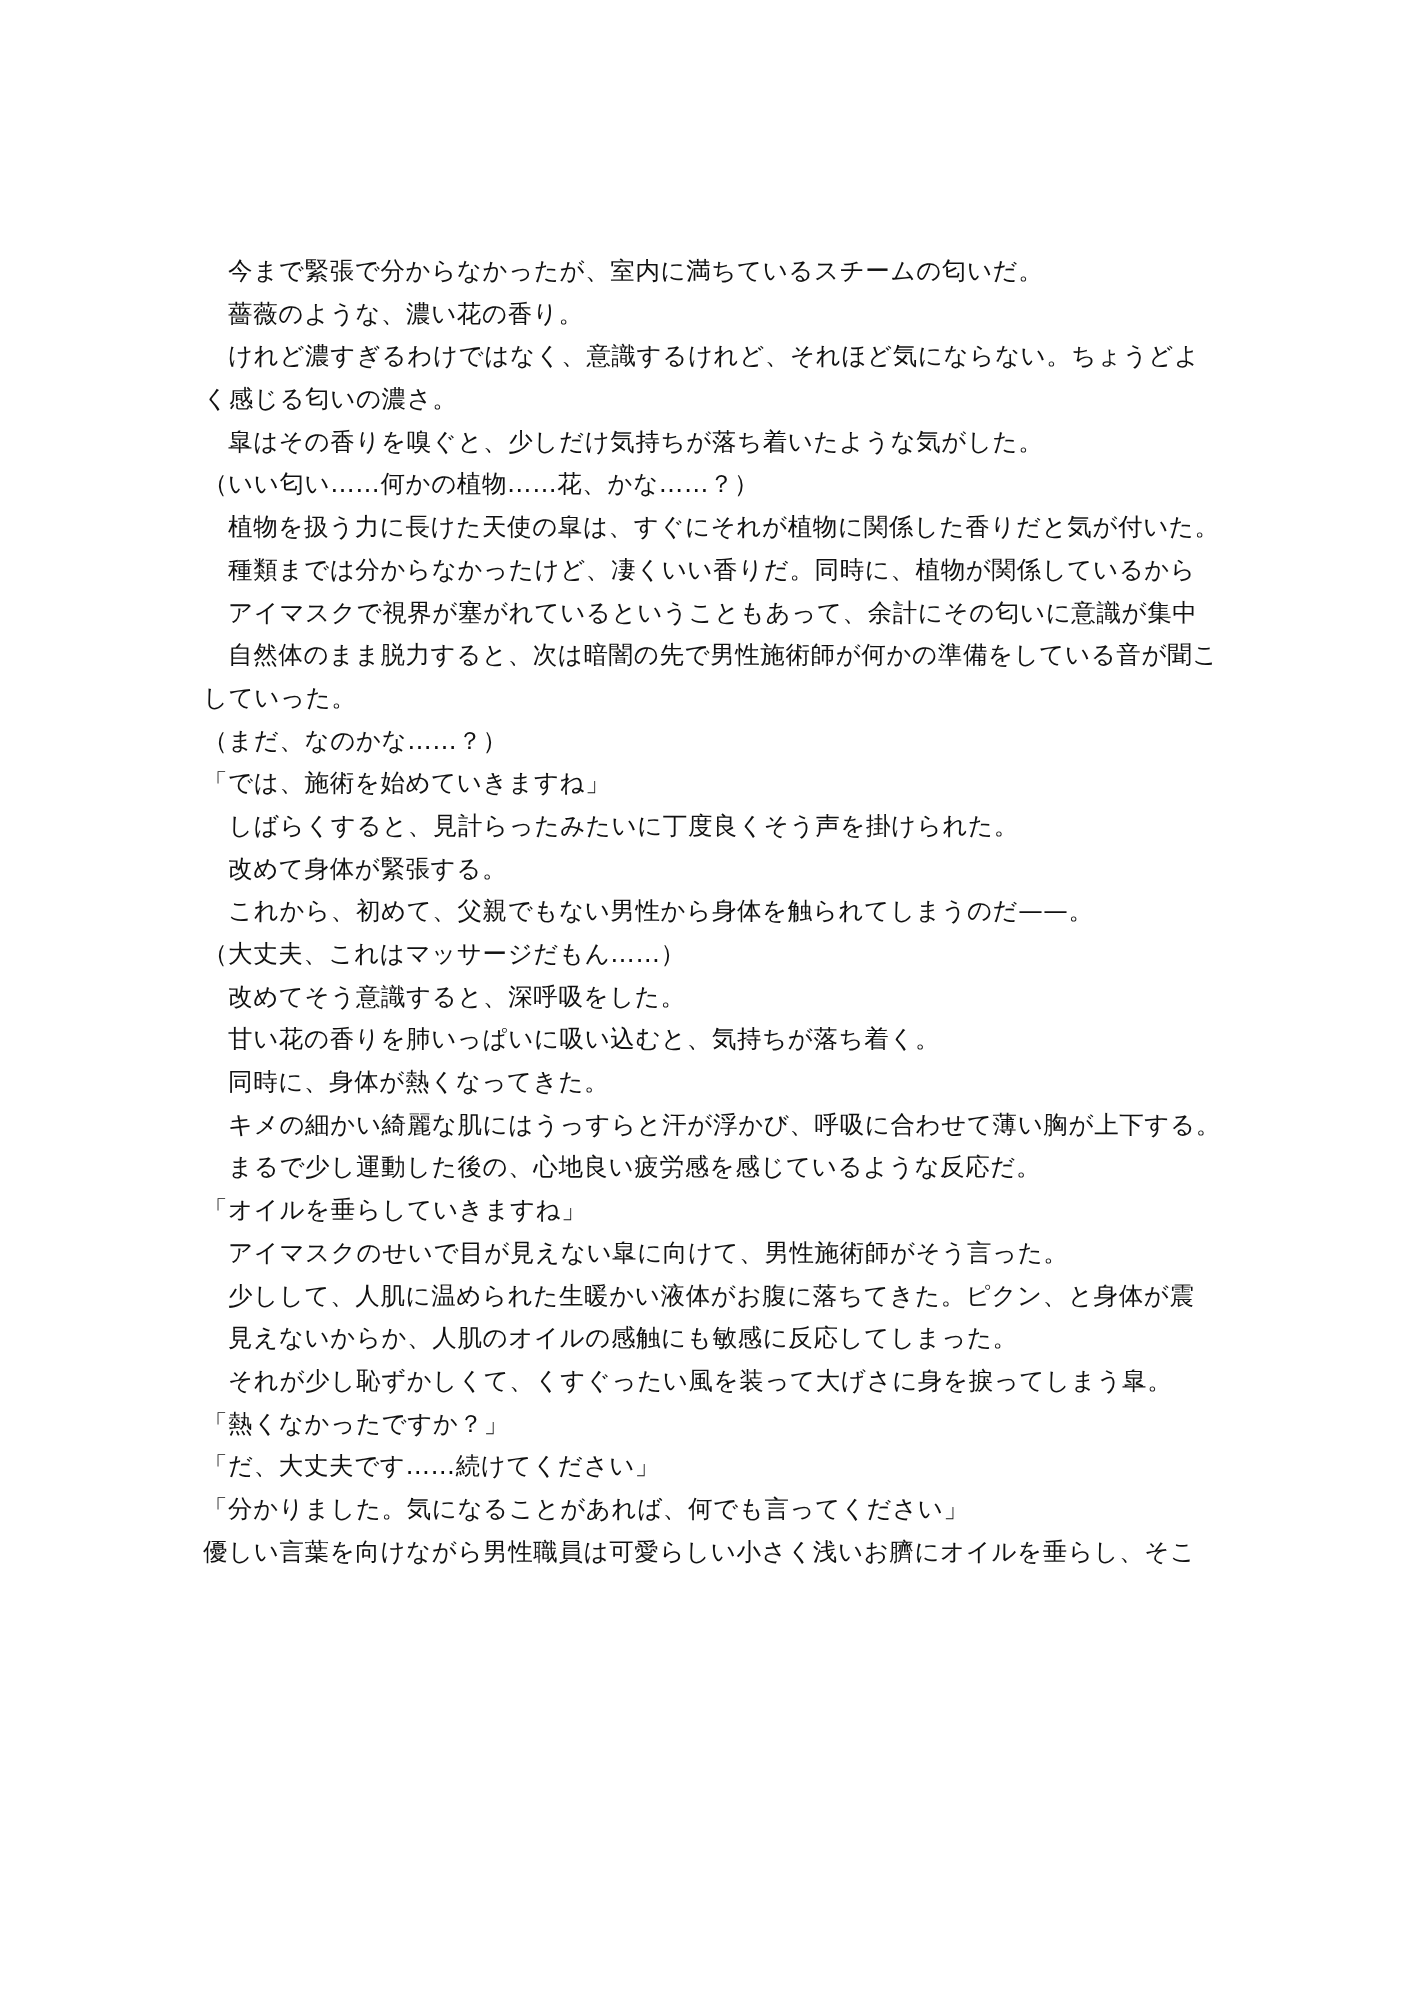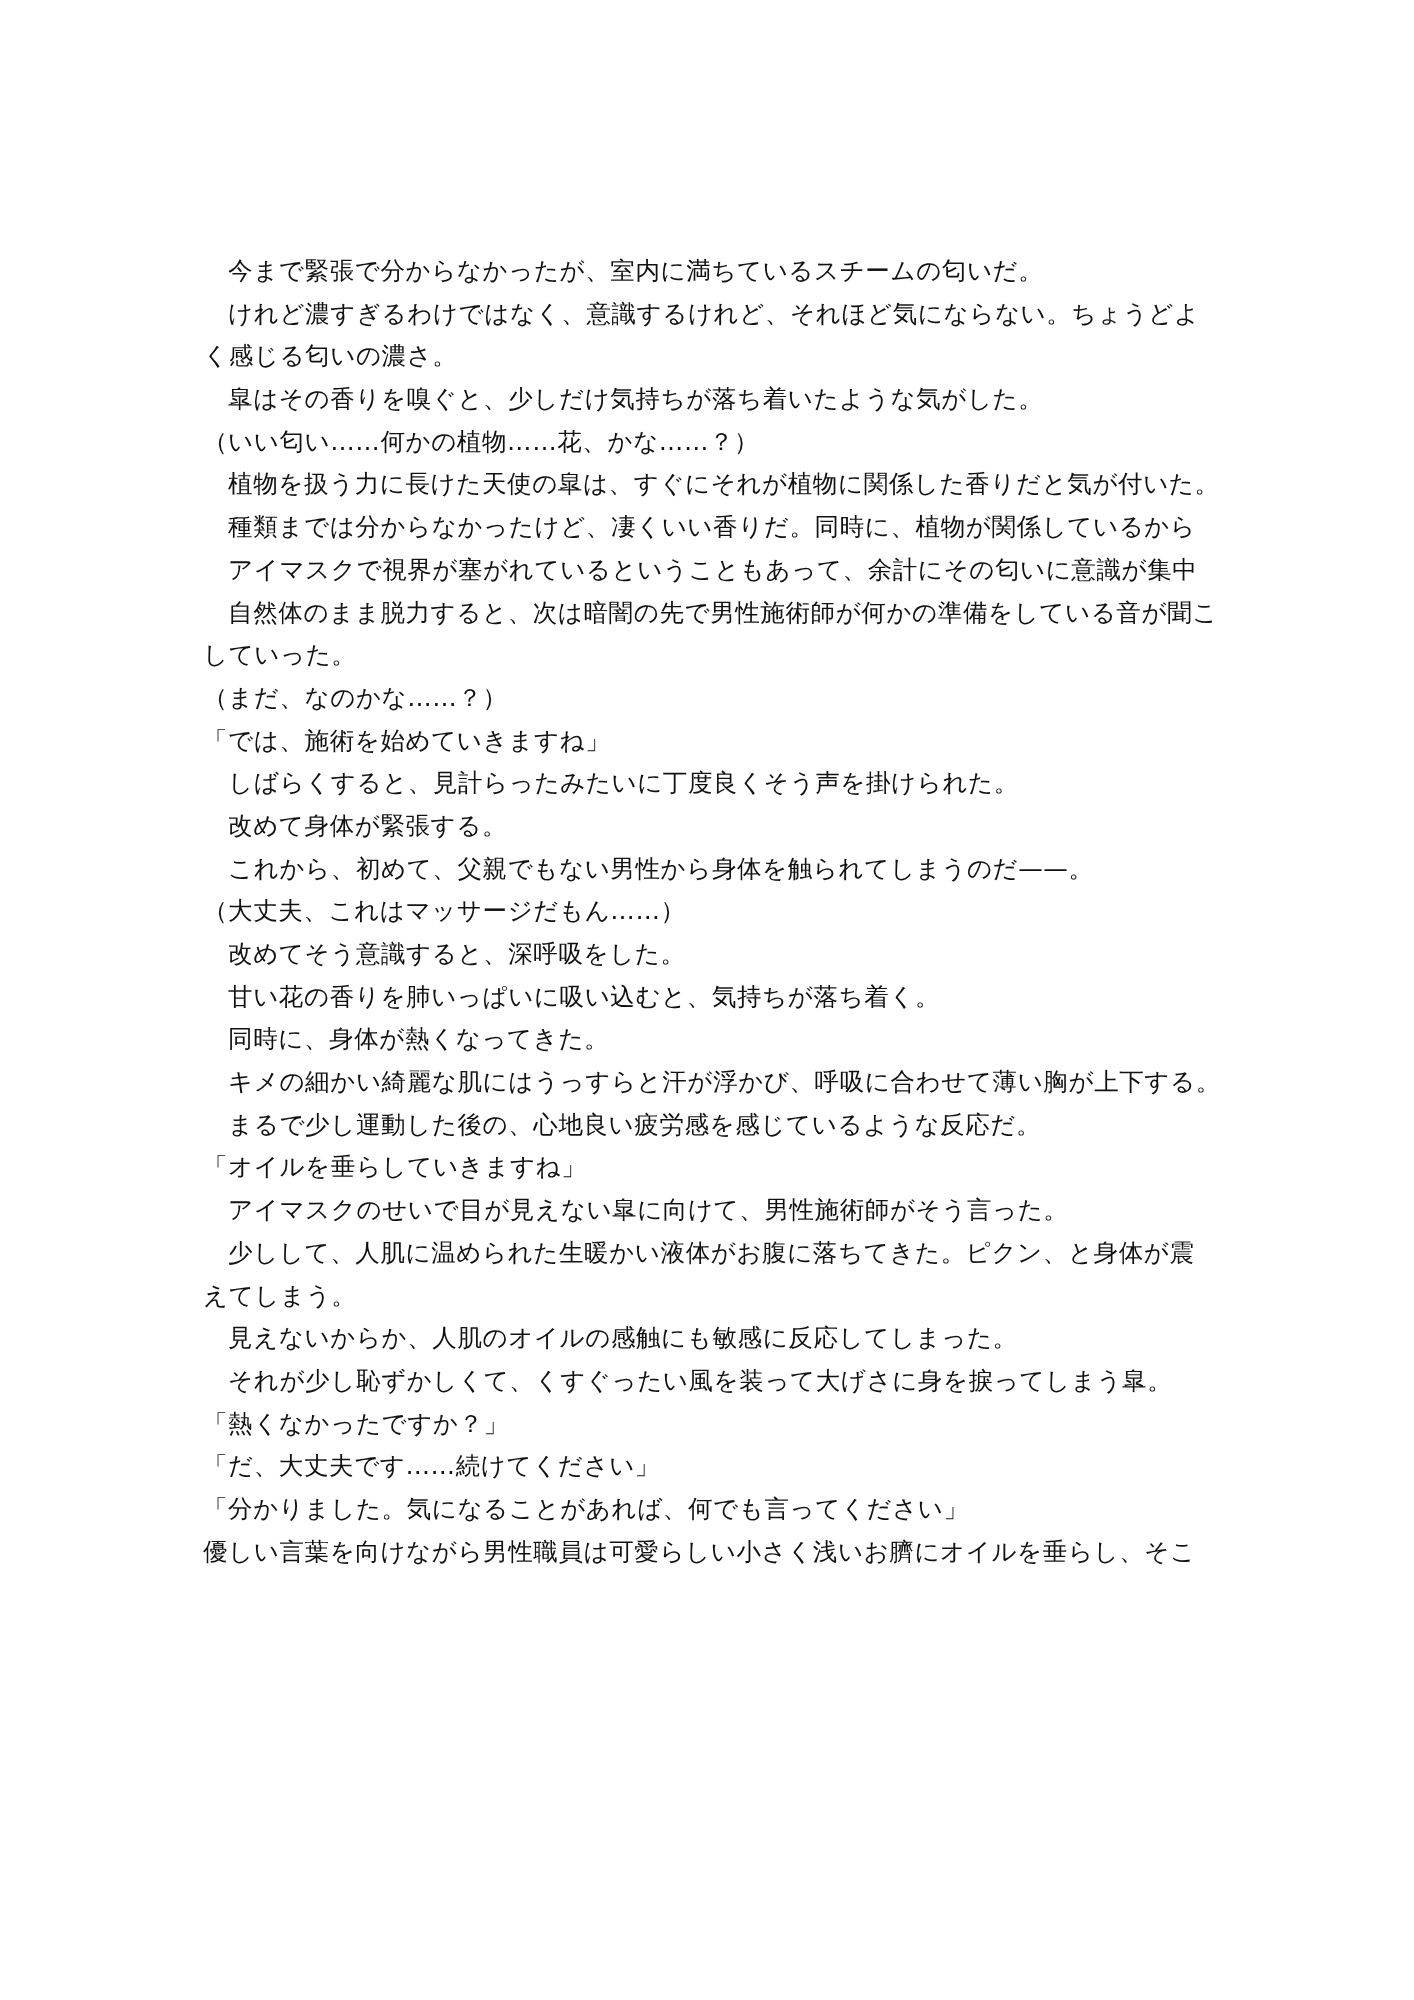--- a/index.html
+++ b/index.html
@@ -28,20 +28,21 @@
       white-space: nowrap;
       display: block;
       height: 42.7px;
     }
   </style>
 </head>
 <body>
 
 <div class="page">
   <span class="line">　今まで緊張で分からなかったが、室内に満ちているスチームの匂いだ。</span>
+  <span class="line">　薔薇のような、濃い花の香り。</span>
   <span class="line">　けれど濃すぎるわけではなく、意識するけれど、それほど気にならない。ちょうどよ</span>
   <span class="line">く感じる匂いの濃さ。</span>
   <span class="line">　皐はその香りを嗅ぐと、少しだけ気持ちが落ち着いたような気がした。</span>
   <span class="line">（いい匂い……何かの植物……花、かな……？）</span>
   <span class="line">　植物を扱う力に長けた天使の皐は、すぐにそれが植物に関係した香りだと気が付いた。</span>
   <span class="line">　種類までは分からなかったけど、凄くいい香りだ。同時に、植物が関係しているから</span>
   <span class="line">　アイマスクで視界が塞がれているということもあって、余計にその匂いに意識が集中</span>
   <span class="line">　自然体のまま脱力すると、次は暗闇の先で男性施術師が何かの準備をしている音が聞こ</span>
   <span class="line">していった。</span>
   <span class="line">（まだ、なのかな……？）</span>
@@ -51,20 +52,19 @@
   <span class="line">　これから、初めて、父親でもない男性から身体を触られてしまうのだ——。</span>
   <span class="line">（大丈夫、これはマッサージだもん……）</span>
   <span class="line">　改めてそう意識すると、深呼吸をした。</span>
   <span class="line">　甘い花の香りを肺いっぱいに吸い込むと、気持ちが落ち着く。</span>
   <span class="line">　同時に、身体が熱くなってきた。</span>
   <span class="line">　キメの細かい綺麗な肌にはうっすらと汗が浮かび、呼吸に合わせて薄い胸が上下する。</span>
   <span class="line">　まるで少し運動した後の、心地良い疲労感を感じているような反応だ。</span>
   <span class="line">「オイルを垂らしていきますね」</span>
   <span class="line">　アイマスクのせいで目が見えない皐に向けて、男性施術師がそう言った。</span>
   <span class="line">　少しして、人肌に温められた生暖かい液体がお腹に落ちてきた。ピクン、と身体が震</span>
-  <span class="line">えてしまう。</span>
   <span class="line">　見えないからか、人肌のオイルの感触にも敏感に反応してしまった。</span>
   <span class="line">　それが少し恥ずかしくて、くすぐったい風を装って大げさに身を捩ってしまう皐。</span>
   <span class="line">「熱くなかったですか？」</span>
   <span class="line">「だ、大丈夫です……続けてください」</span>
   <span class="line">「分かりました。気になることがあれば、何でも言ってください」</span>
   <span class="line">優しい言葉を向けながら男性職員は可愛らしい小さく浅いお臍にオイルを垂らし、そこ</span>
 </div>
 
 </body></html>

